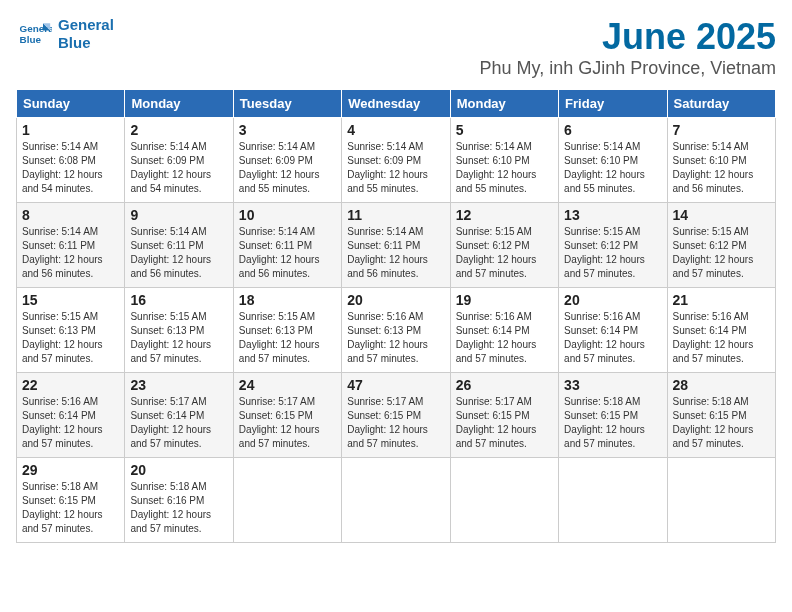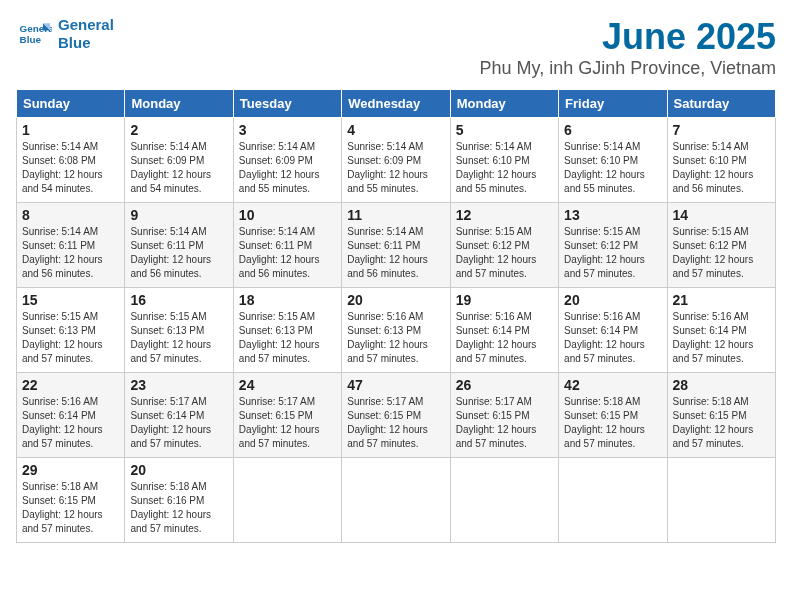--- a/index.html
+++ b/index.html
@@ -300,21 +300,21 @@
 and 57 minutes.</div>
         </td>
         <td>
           <span class="day-number">26</span>
           <div class="day-info" style="white-space: pre-line;">Sunrise: 5:17 AM
 Sunset: 6:15 PM
 Daylight: 12 hours
 and 57 minutes.</div>
         </td>
         <td>
-          <span class="day-number">42</span>
+          <span class="day-number">33</span>
           <div class="day-info" style="white-space: pre-line;">Sunrise: 5:18 AM
 Sunset: 6:15 PM
 Daylight: 12 hours
 and 57 minutes.</div>
         </td>
         <td>
           <span class="day-number">28</span>
           <div class="day-info" style="white-space: pre-line;">Sunrise: 5:18 AM
 Sunset: 6:15 PM
 Daylight: 12 hours

